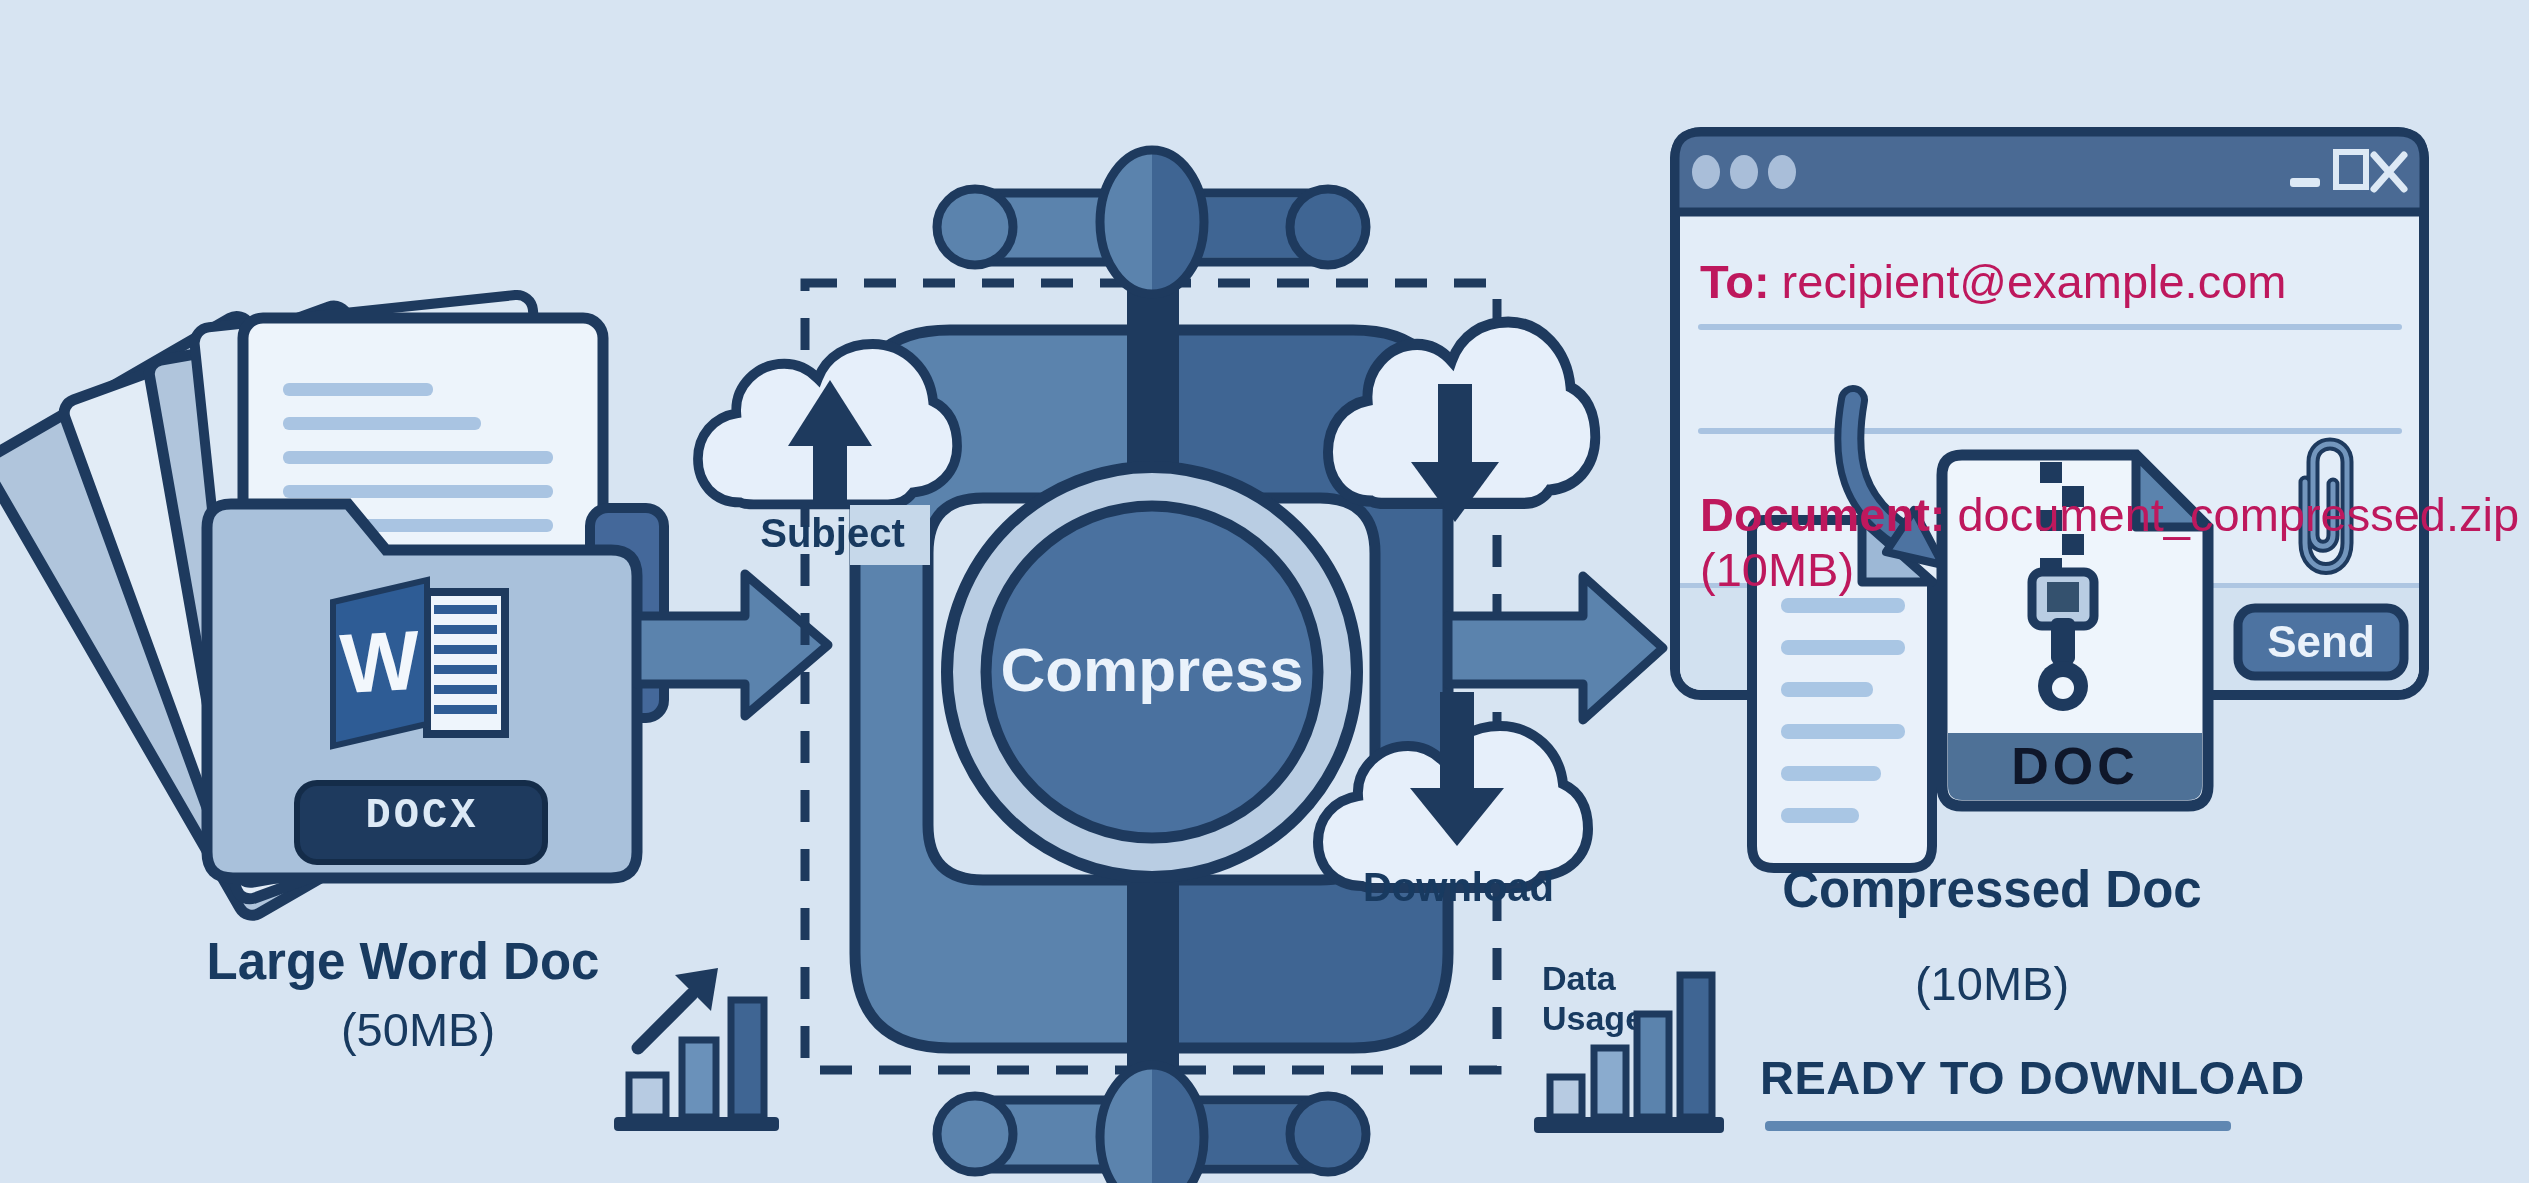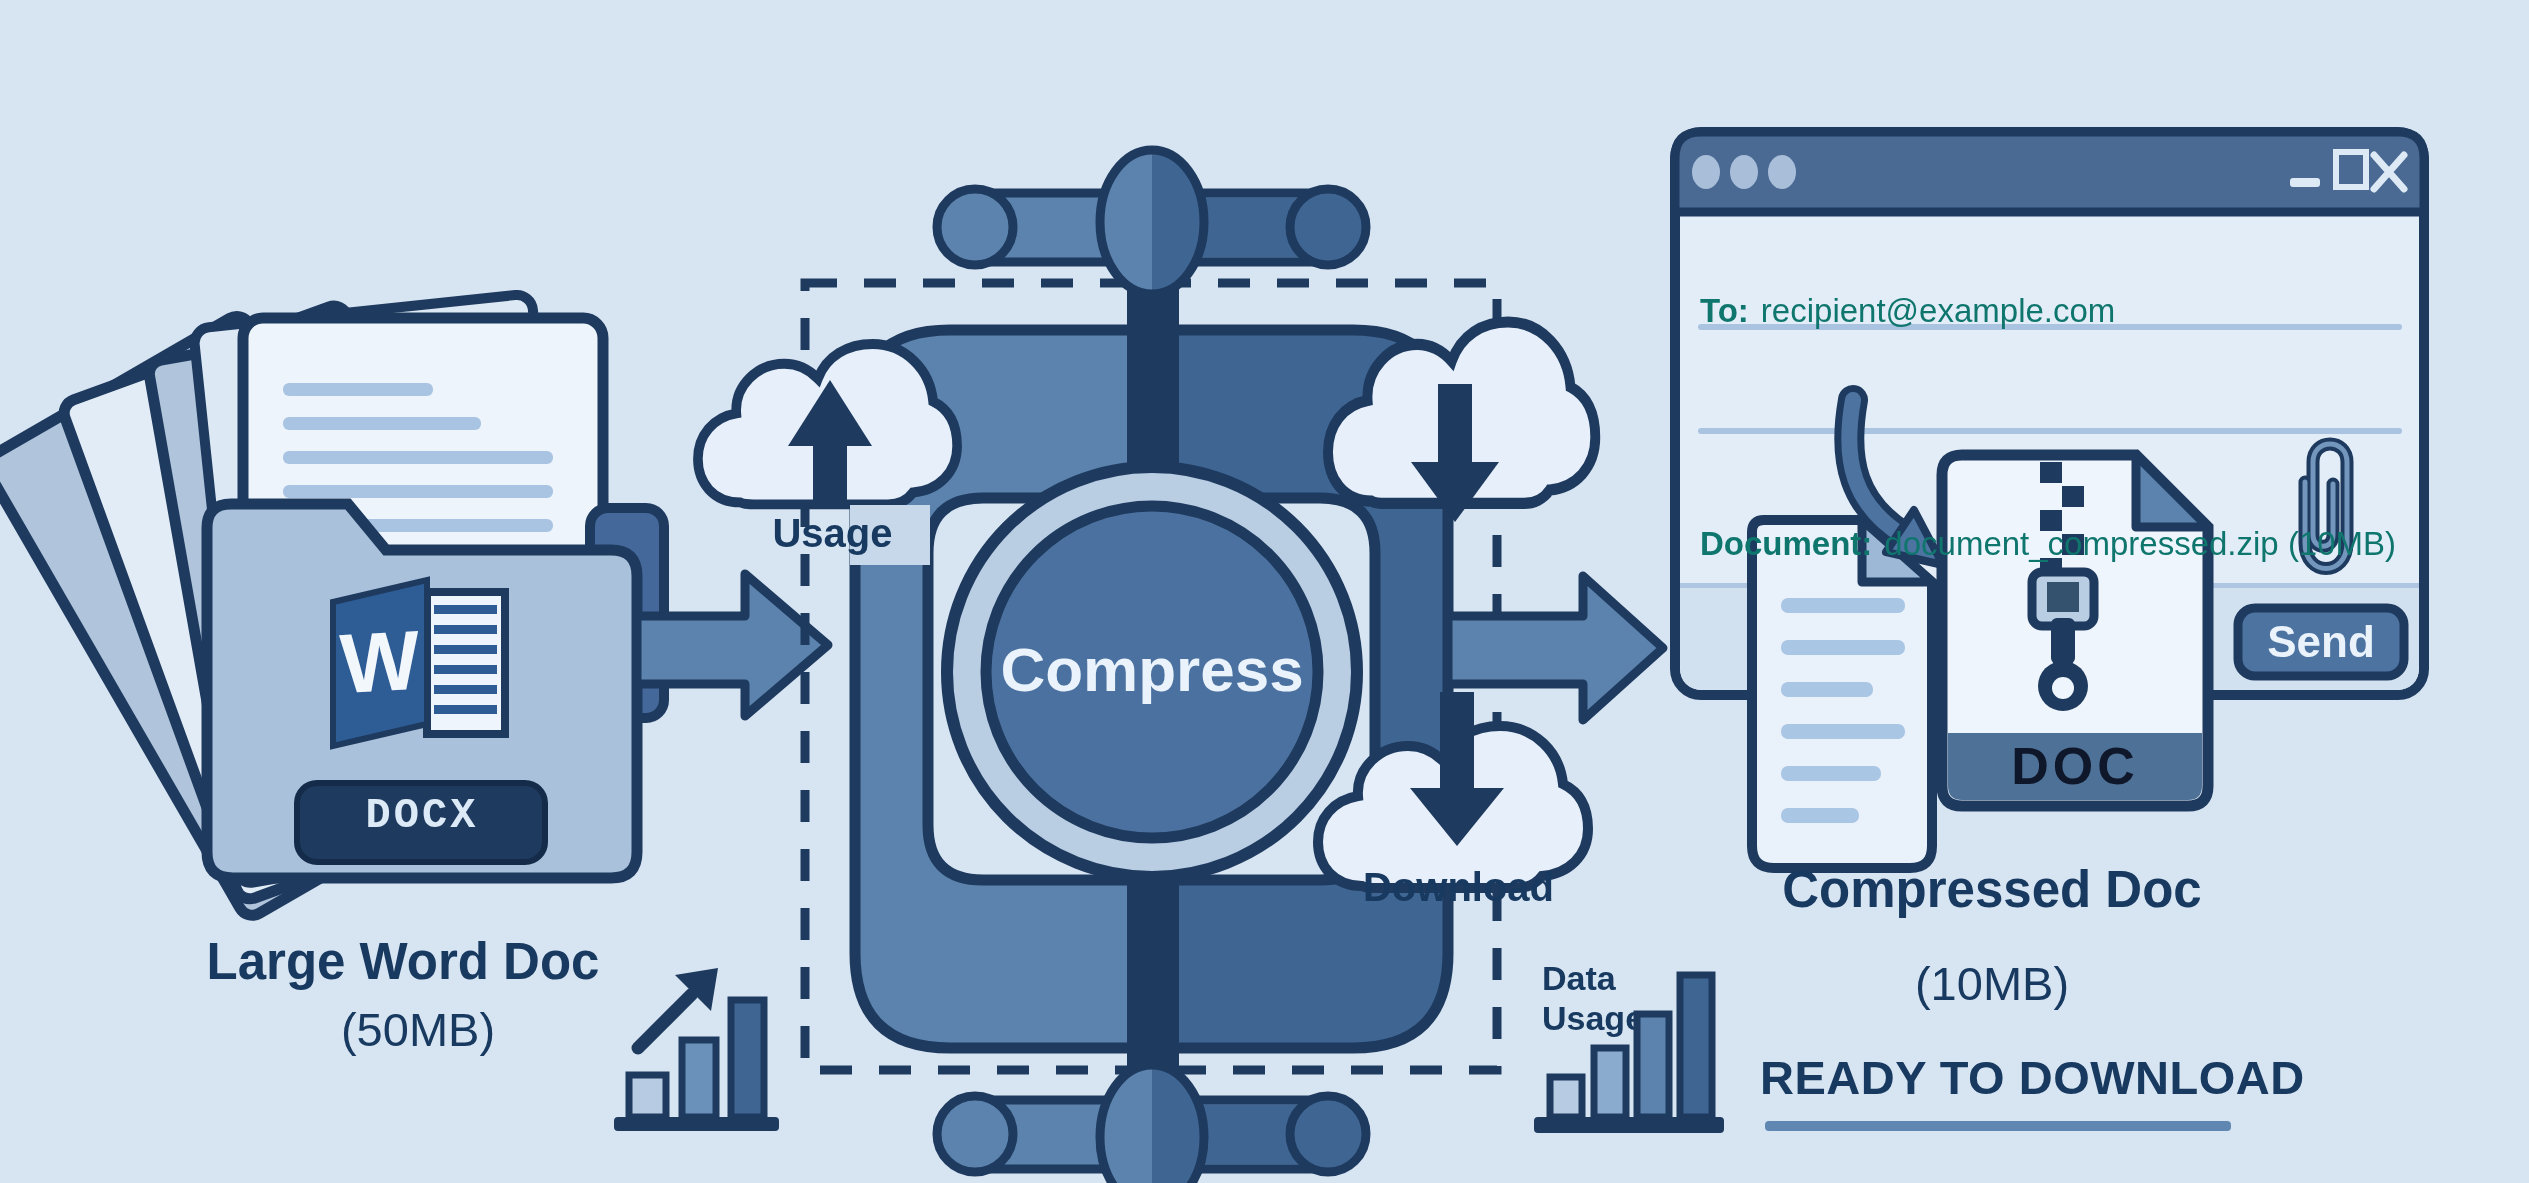--- a/index.html
+++ b/index.html
@@ -7,21 +7,21 @@
     position:relative;width:2529px;height:1183px;overflow:hidden;
     background:#d7e4f2;
     font-family:"Liberation Sans", sans-serif;
     color:#183a60;
   }
   .scene{position:absolute;left:0;top:0;width:2529px;height:1183px;}
   .txt{position:absolute;white-space:nowrap;color:#183a60;}
   .center{text-align:center;}
   .b{font-weight:700;}
   
-  .mailrow{position:absolute;left:1700px;font-size:33px;color:#0f766e;margin-top:38px;}
+  .mailrow{position:absolute;left:1700px;font-size:47px;color:#be185d;}
   .mailrow .lbl{font-weight:700;margin-right:12px;}
   .underbar{position:absolute;background:#5f87b2;border-radius:4px;}
   .wrapsm{white-space:normal;line-height:1.18;}
 </style>
 </head>
 <body>
 
 <div class="stage">
 
 <svg class="scene" viewBox="0 0 2529 1183">
@@ -194,21 +194,21 @@
     </g>
     <rect x="2032" y="572" width="62" height="54" rx="10" fill="#b9cde3" stroke="#1e3a5e" stroke-width="9"></rect>
     <rect x="2047" y="582" width="32" height="30" fill="#34516e"></rect>
     <rect x="2051" y="618" width="24" height="46" rx="6" fill="#1e3a5e"></rect>
     <circle cx="2063" cy="686" r="25" fill="#1e3a5e"></circle>
     <circle cx="2063" cy="688" r="11" fill="#eef5fc"></circle>
     <path d="M1948,733 H2202 V786 Q2202,800 2188,800 H1962 Q1948,800 1948,786 Z" fill="#4e7197"></path>
   </g>
 </svg>
 
-<div class="txt center b" style="left:740px;top:511px;width:185px;font-size:40px;">Usage</div>
+<div class="txt center b" style="left:740px;top:511px;width:185px;font-size:40px;">Subject</div>
 
 <div class="txt center b" style="left:1336px;top:833px;width:245px;font-size:40px;margin-top:32px;">Download</div>
 
 <div class="txt center b" style="left:952px;top:634px;width:400px;font-size:62px;color:#eaf2fb;">Compress</div>
 
 <div class="txt center b" style="left:329px;top:614px;width:102px;font-size:84px;color:#f2f7fc;transform:rotate(-3deg);">W</div>
 
 <div class="txt center b" style="left:299px;top:792px;width:246px;font-size:42px;color:#dce9f6;letter-spacing:3px;font-family:Liberation Mono, monospace;">DOCX</div>
 
 <div class="txt center b" style="left:103px;top:932px;width:600px;font-size:51px;">Large Word Doc</div>

